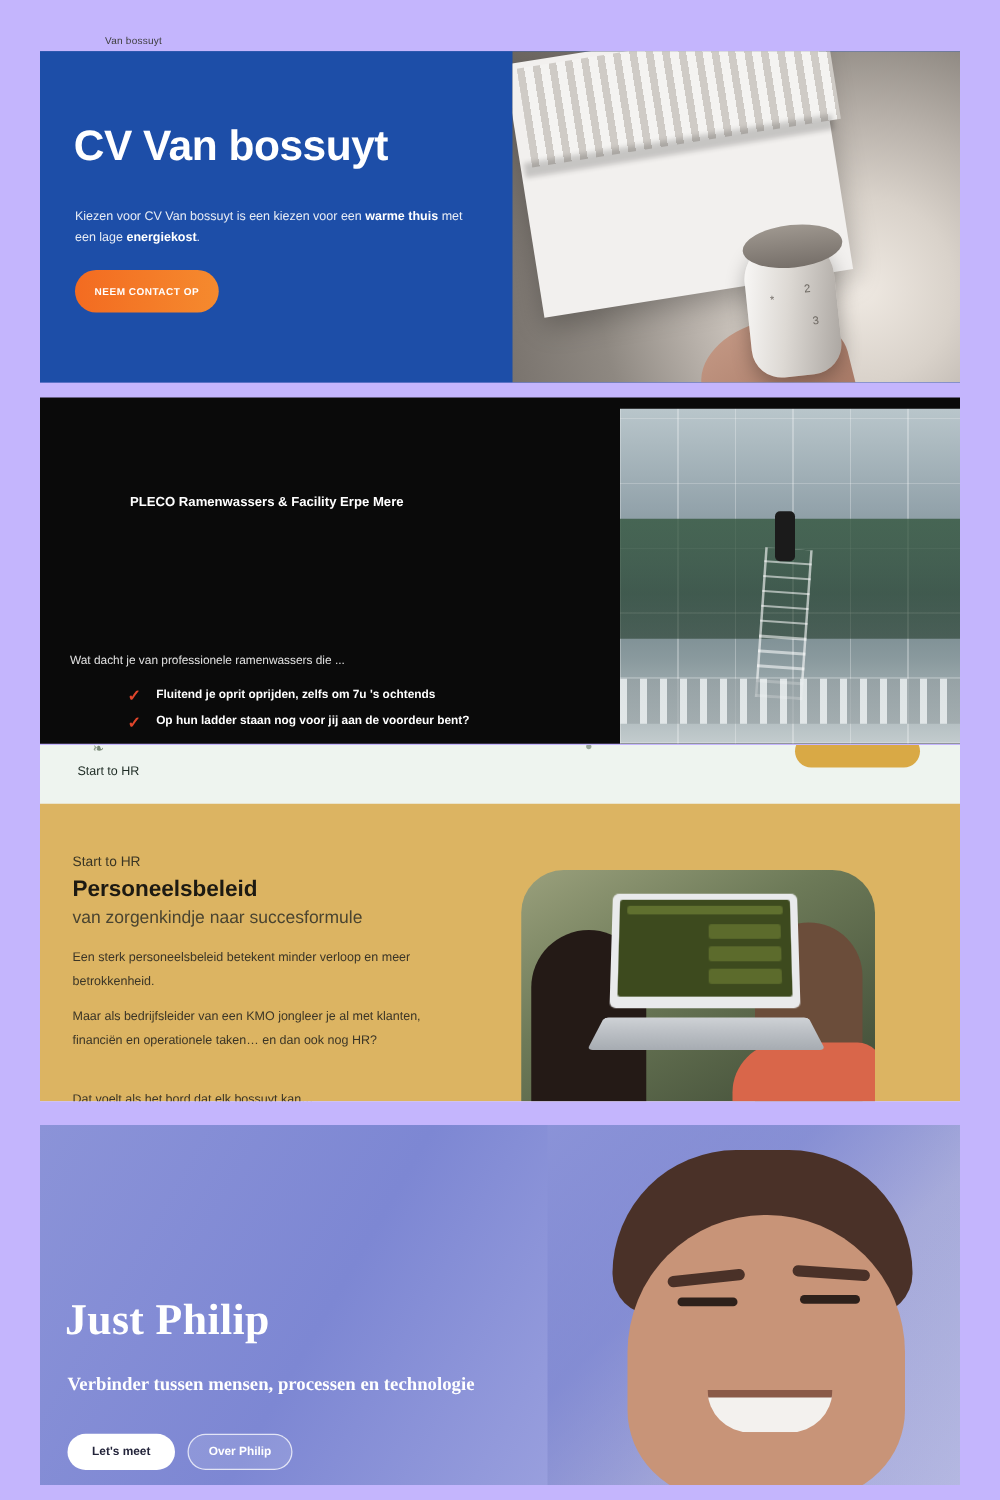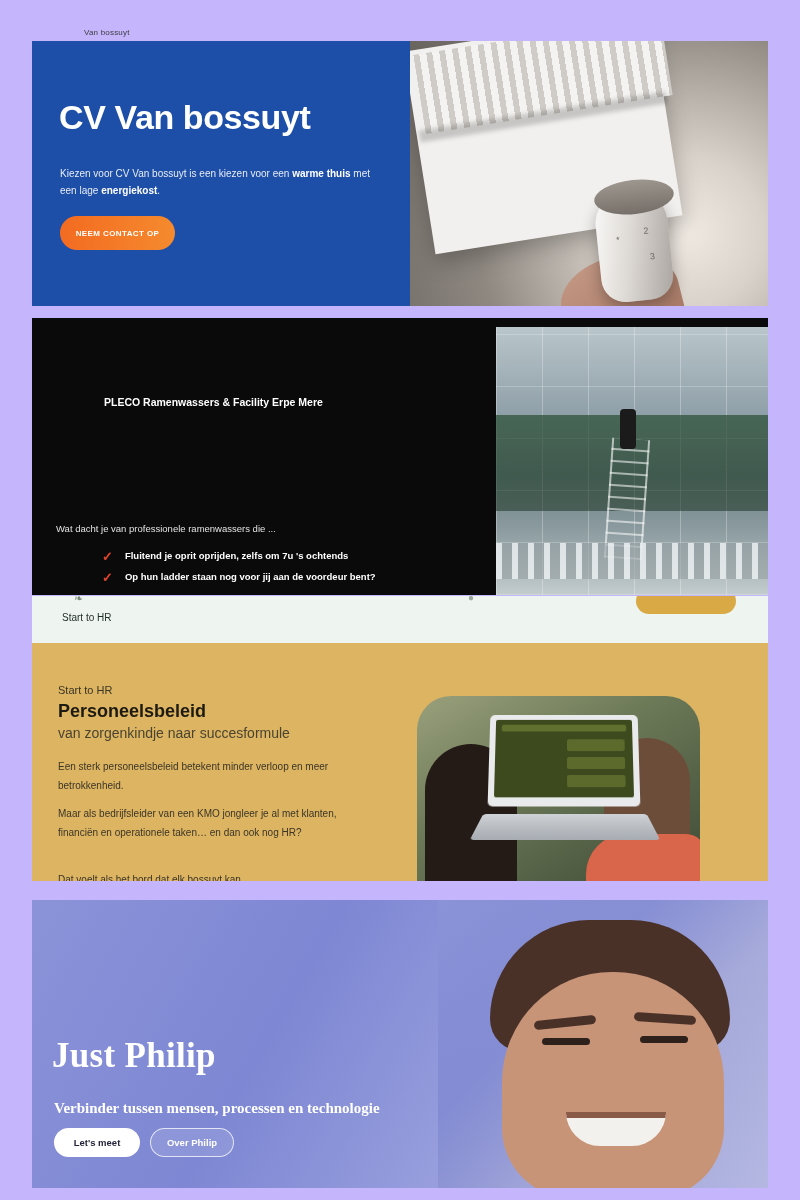--- a/index.html
+++ b/index.html
@@ -377,21 +377,21 @@
     color: #ffffff; font-size: 35px;
     font-family: "Liberation Serif", serif;
     font-weight: 700; letter-spacing: 0.3px;
   }
   .c4-sub {
     position: absolute; left: 22px; top: 200px;
     color: #ffffff; font-size: 15px; font-weight: 700;
     font-family: "Liberation Serif", serif;
   }
   .c4-btns {
-    position: absolute; left: 22px; top: 228px;
+    position: absolute; left: 22px; top: 247px;
     display: flex; gap: 10px;
   }
   .btn-white {
     width: 86px; height: 29px; border-radius: 16px;
     background: #ffffff; color: #23243a;
     border: none; font-size: 9.5px; font-weight: 700;
     cursor: pointer; font-family: "Liberation Sans", sans-serif;
   }
   .btn-ghost {
     width: 84px; height: 29px; border-radius: 16px;

